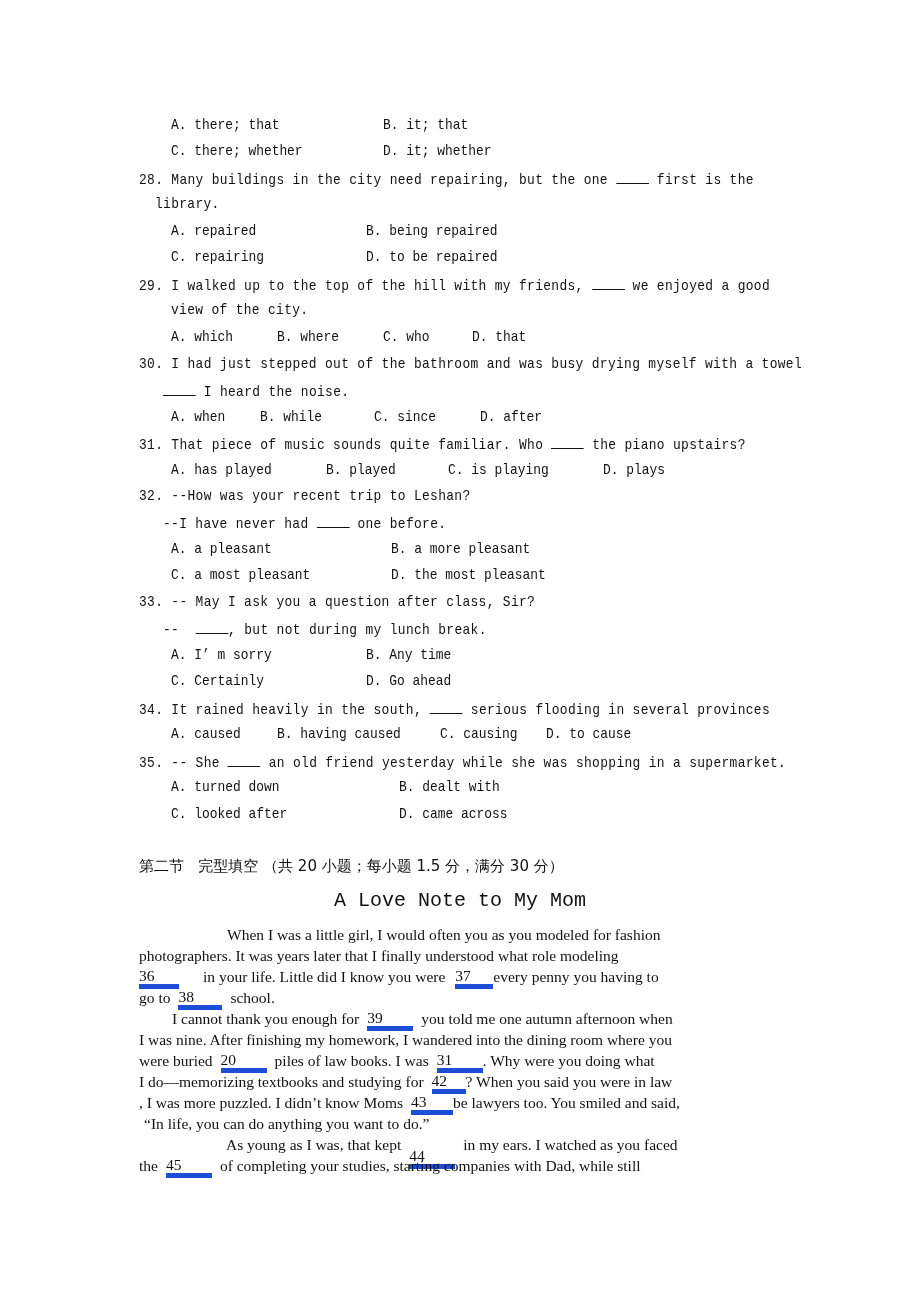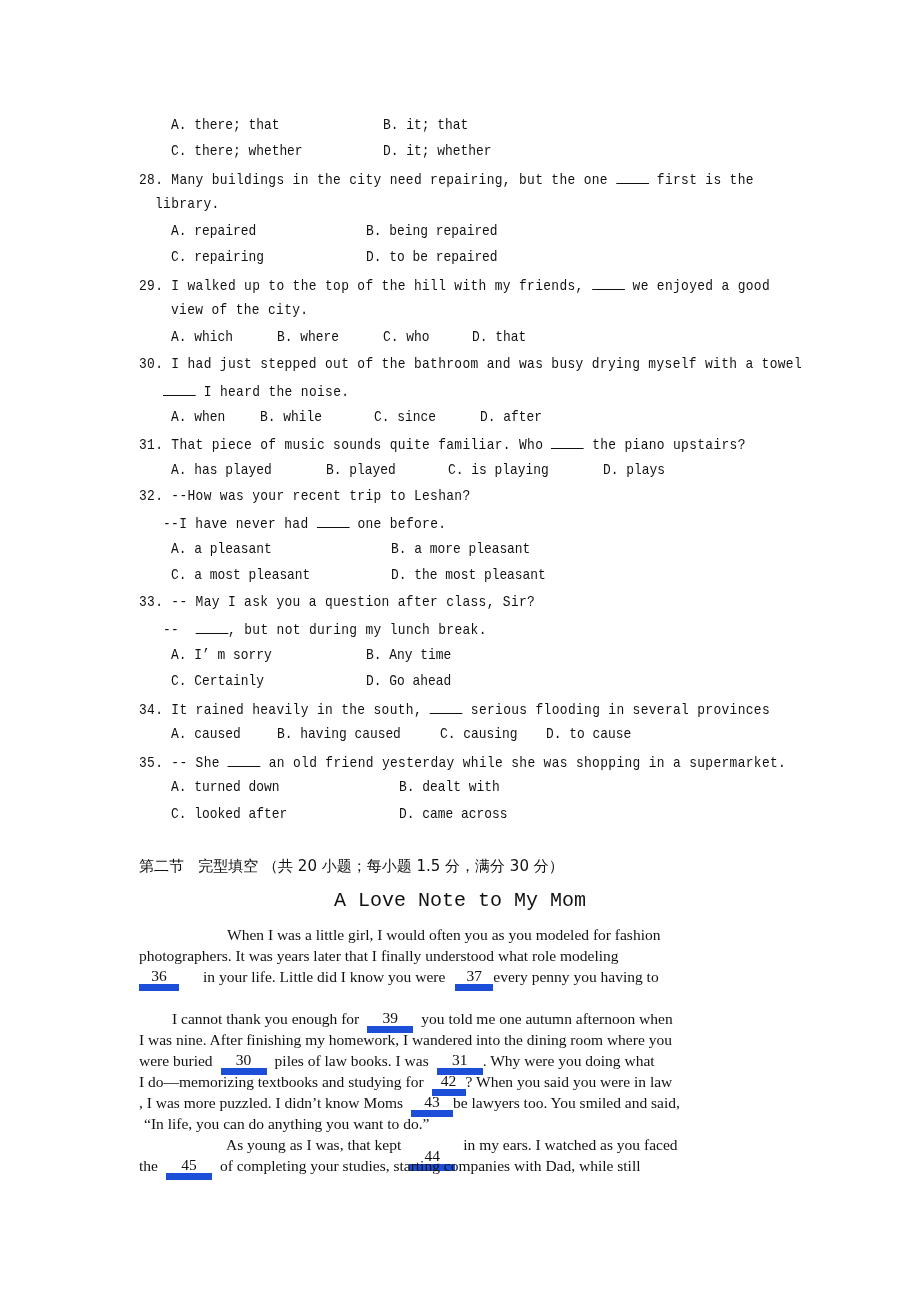--- a/index.html
+++ b/index.html
@@ -11,21 +11,21 @@
   .opt { position: absolute; font-size: 15px; line-height: 20px; white-space: pre;
          font-family: "Liberation Mono", "DejaVu Sans Mono", monospace; transform: scaleX(0.86); transform-origin: left center; }
   .blank { display: inline-block; border-bottom: 1px solid #111; width: 38px; height: 14px; vertical-align: baseline; }
   .section { position: absolute; left: 139px; top: 856px; font-size: 15px; line-height: 20px; white-space: pre;
              font-family: "DejaVu Sans", sans-serif; }
   .title { position: absolute; left: 0; width: 920px; top: 889px; text-align: center; font-size: 20px; line-height: 24px;
            font-family: "Liberation Mono", "DejaVu Sans Mono", monospace; }
   .pline { position: absolute; left: 139px; width: 642px; font-size: 15.5px; line-height: 20px; white-space: nowrap;
            font-family: "Liberation Serif", "DejaVu Serif", serif; display: flex; justify-content: space-between; }
   .pline.nojust { justify-content: flex-start; }
-  .ub { display: inline-block; border-bottom: 7px solid #1d4ed8; text-align: center; line-height: 17px; }
+  .ub { display: inline-block; border-bottom: 5px solid #1d4ed8; text-align: left; line-height: 17px; }
 </style>
 </head>
 <body>
 
 <div class="page">
 
   <div class="opt" style="left:171px;top:116px;">A. there; that</div>
   <div class="opt" style="left:383px;top:116px;">B. it; that</div>
   <div class="opt" style="left:171px;top:142px;">C. there; whether</div>
   <div class="opt" style="left:383px;top:142px;">D. it; whether</div>
@@ -92,31 +92,36 @@
   </div>
   <div class="pline" style="top:925px;padding-left:88px;width:554px;">
     <span>When I was a little girl, I would often  you as you modeled for fashion</span>
   </div>
   <div class="pline nojust" style="top:967px;">
     <span class="ub" style="width:40px;">36</span>
       <span style="margin-right:6px;margin-left:24px;">in your life. Little did I know you were</span>
       <span class="ub" style="width:38px;margin-left:4px;">37</span>
       <span>every penny you having to</span>
   </div>
+  <div class="pline nojust" style="top:988px;">
+    <span>go to</span>
+      <span class="ub" style="width:44px;margin:0 8px;">38</span>
+      <span>school.</span>
+  </div>
   <div class="pline nojust" style="top:1009px;padding-left:33px;width:609px;">
     <span>I cannot thank you enough for</span>
       <span class="ub" style="width:46px;margin:0 8px;">39</span>
       <span>you told me one autumn afternoon when</span>
   </div>
   <div class="pline" style="top:1030px;">
     <span>I was nine. After finishing my homework, I wandered into the dining room where you</span>
   </div>
   <div class="pline nojust" style="top:1051px;">
     <span>were buried</span>
-      <span class="ub" style="width:46px;margin:0 8px;">30</span>
+      <span class="ub" style="width:46px;margin:0 8px;">20</span>
       <span>piles of law books. I was</span>
       <span class="ub" style="width:46px;margin-left:8px;">31</span>
       <span>. Why were you doing what</span>
   </div>
   <div class="pline nojust" style="top:1072px;">
     <span>I do—memorizing textbooks and studying for</span>
       <span class="ub" style="width:34px;margin-left:8px;">42</span>
       <span>? When you said you were in law</span>
   </div>
   <div class="pline nojust" style="top:1093px;">

